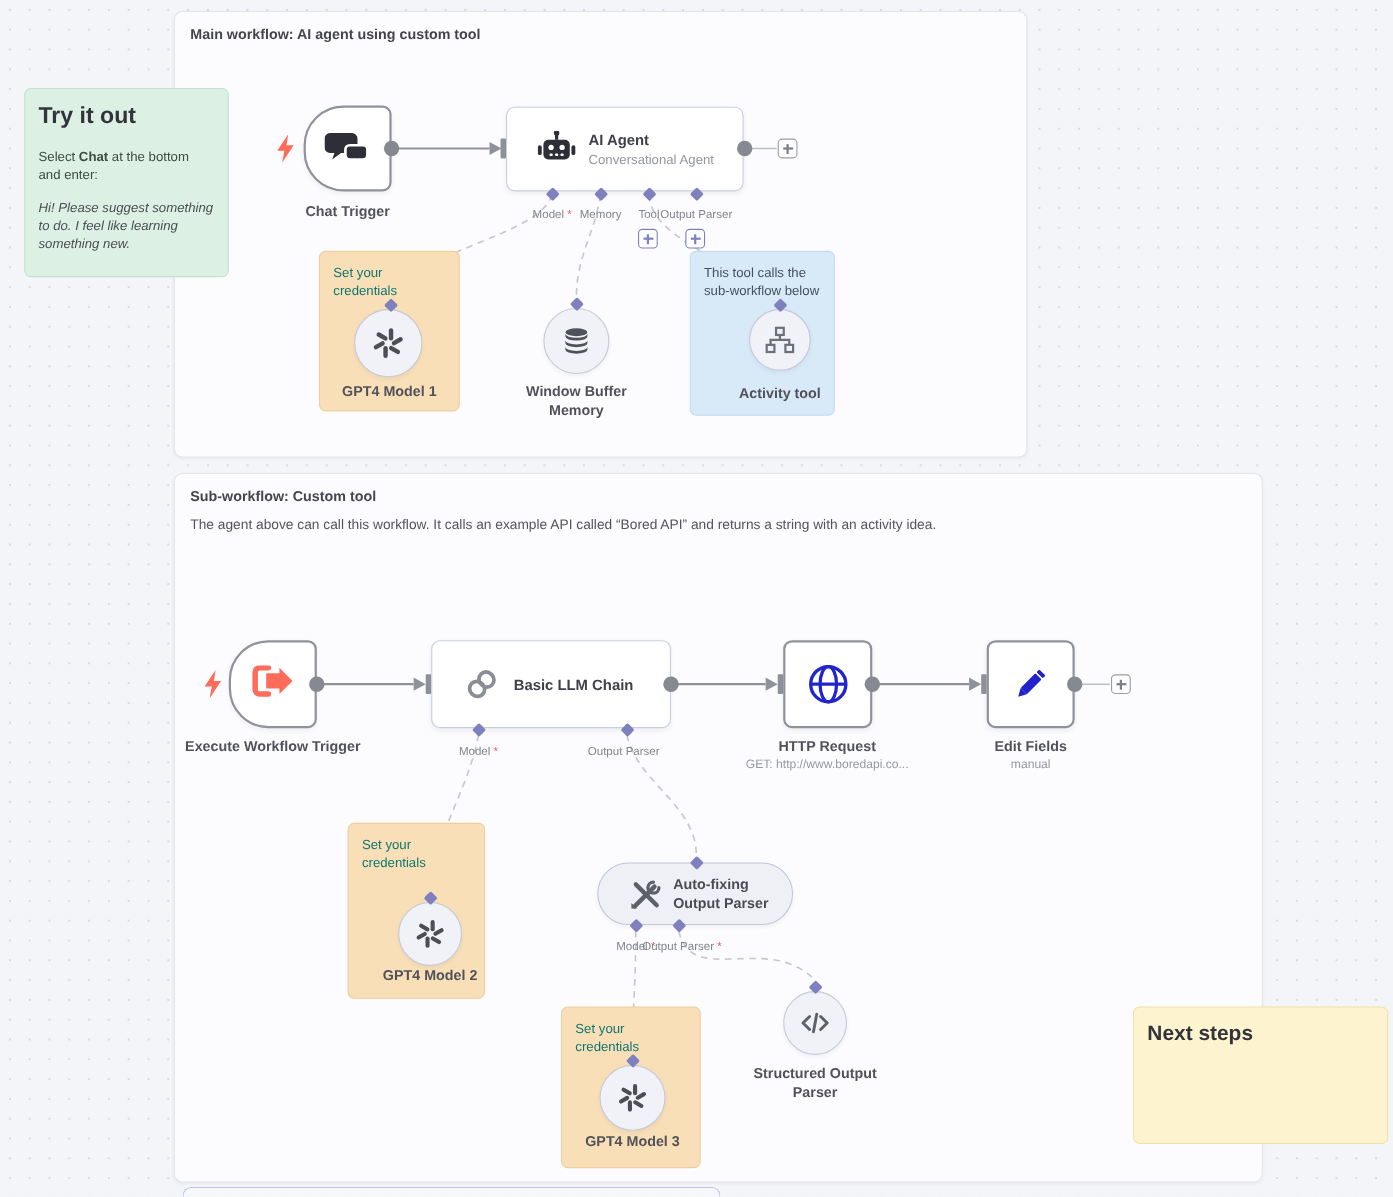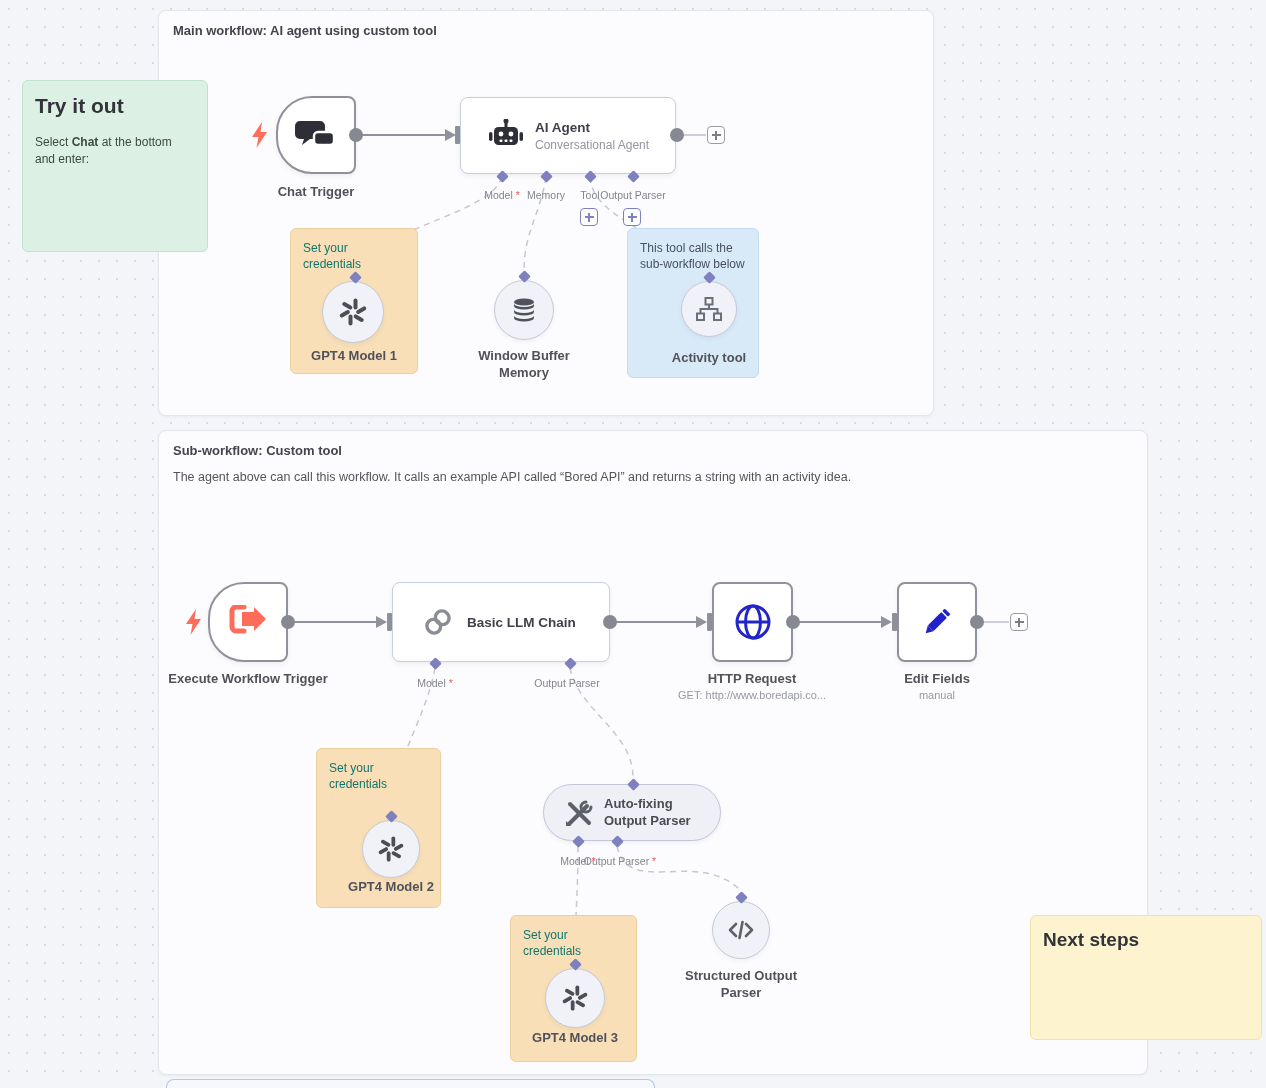--- a/index.html
+++ b/index.html
@@ -46,20 +46,21 @@
   .trigger-shape { border-radius:36px 8px 8px 36px; justify-content:center; }
   .node-circle {
     position:absolute; background:#f1f2f7; border:1.5px solid #c6cad7;
     border-radius:50%; z-index:3; display:flex; align-items:center; justify-content:center;
     box-shadow:0 2px 4px rgba(50,55,90,.06);
   }
   .node-pill {
     position:absolute; background:#eef0f6; border:1px solid #c2c6d8;
     border-radius:29px; z-index:3; display:flex; align-items:center;
     box-shadow:0 2px 4px rgba(50,55,90,.06);
+    justify-content:center;
   }
   .agent-text { margin-left:10px; }
   .agent-title { font-size:13.5px; font-weight:700; color:#3f3f49; }
   .agent-sub { font-size:12px; color:#9496a0; margin-top:3px; }
   .pill-title { font-size:13px; font-weight:700; color:#4b4b55; line-height:1.25; margin-left:10px; }
 
   .node-label { position:absolute; text-align:center; font-size:13px; font-weight:700; color:#51515a; z-index:3; line-height:1.3; }
   .node-sub   { position:absolute; text-align:center; font-size:11px; color:#9698a2; z-index:3; white-space:nowrap; }
   .port-label { position:absolute; text-align:center; font-size:10.5px; color:#83858d; z-index:3; white-space:nowrap; }
   .req { color:#f45959; }
@@ -128,20 +129,21 @@
     <path d="M435,668 C427,715 394,762 391,808"></path>
     <path d="M570,668 C578,710 633,732 633,777"></path>
     <path d="M578,846 C578,895 575,918 575,958"></path>
     <path d="M617,846 C628,898 697,848 740,890"></path>
   </g>
 </svg>
 
 <div class="sticky sticky-green" style="left:22px;top:80px;width:186px;height:172px;">
   <h1>Try it out</h1>
   <div><span>Select </span><b>Chat</b><span> at the bottom and enter:</span></div>
+  <div class="quote">Hi! Please suggest something to do. I feel like learning something new.</div>
 </div>
 
 <div class="sticky sticky-orange" style="left:290px;top:228px;width:128px;height:146px;">
   <span>Set your credentials</span>
 </div>
 
 <div class="sticky sticky-blue" style="left:627px;top:228px;width:132px;height:150px;">
   <span>This tool calls the sub-workflow below</span>
 </div>
 

